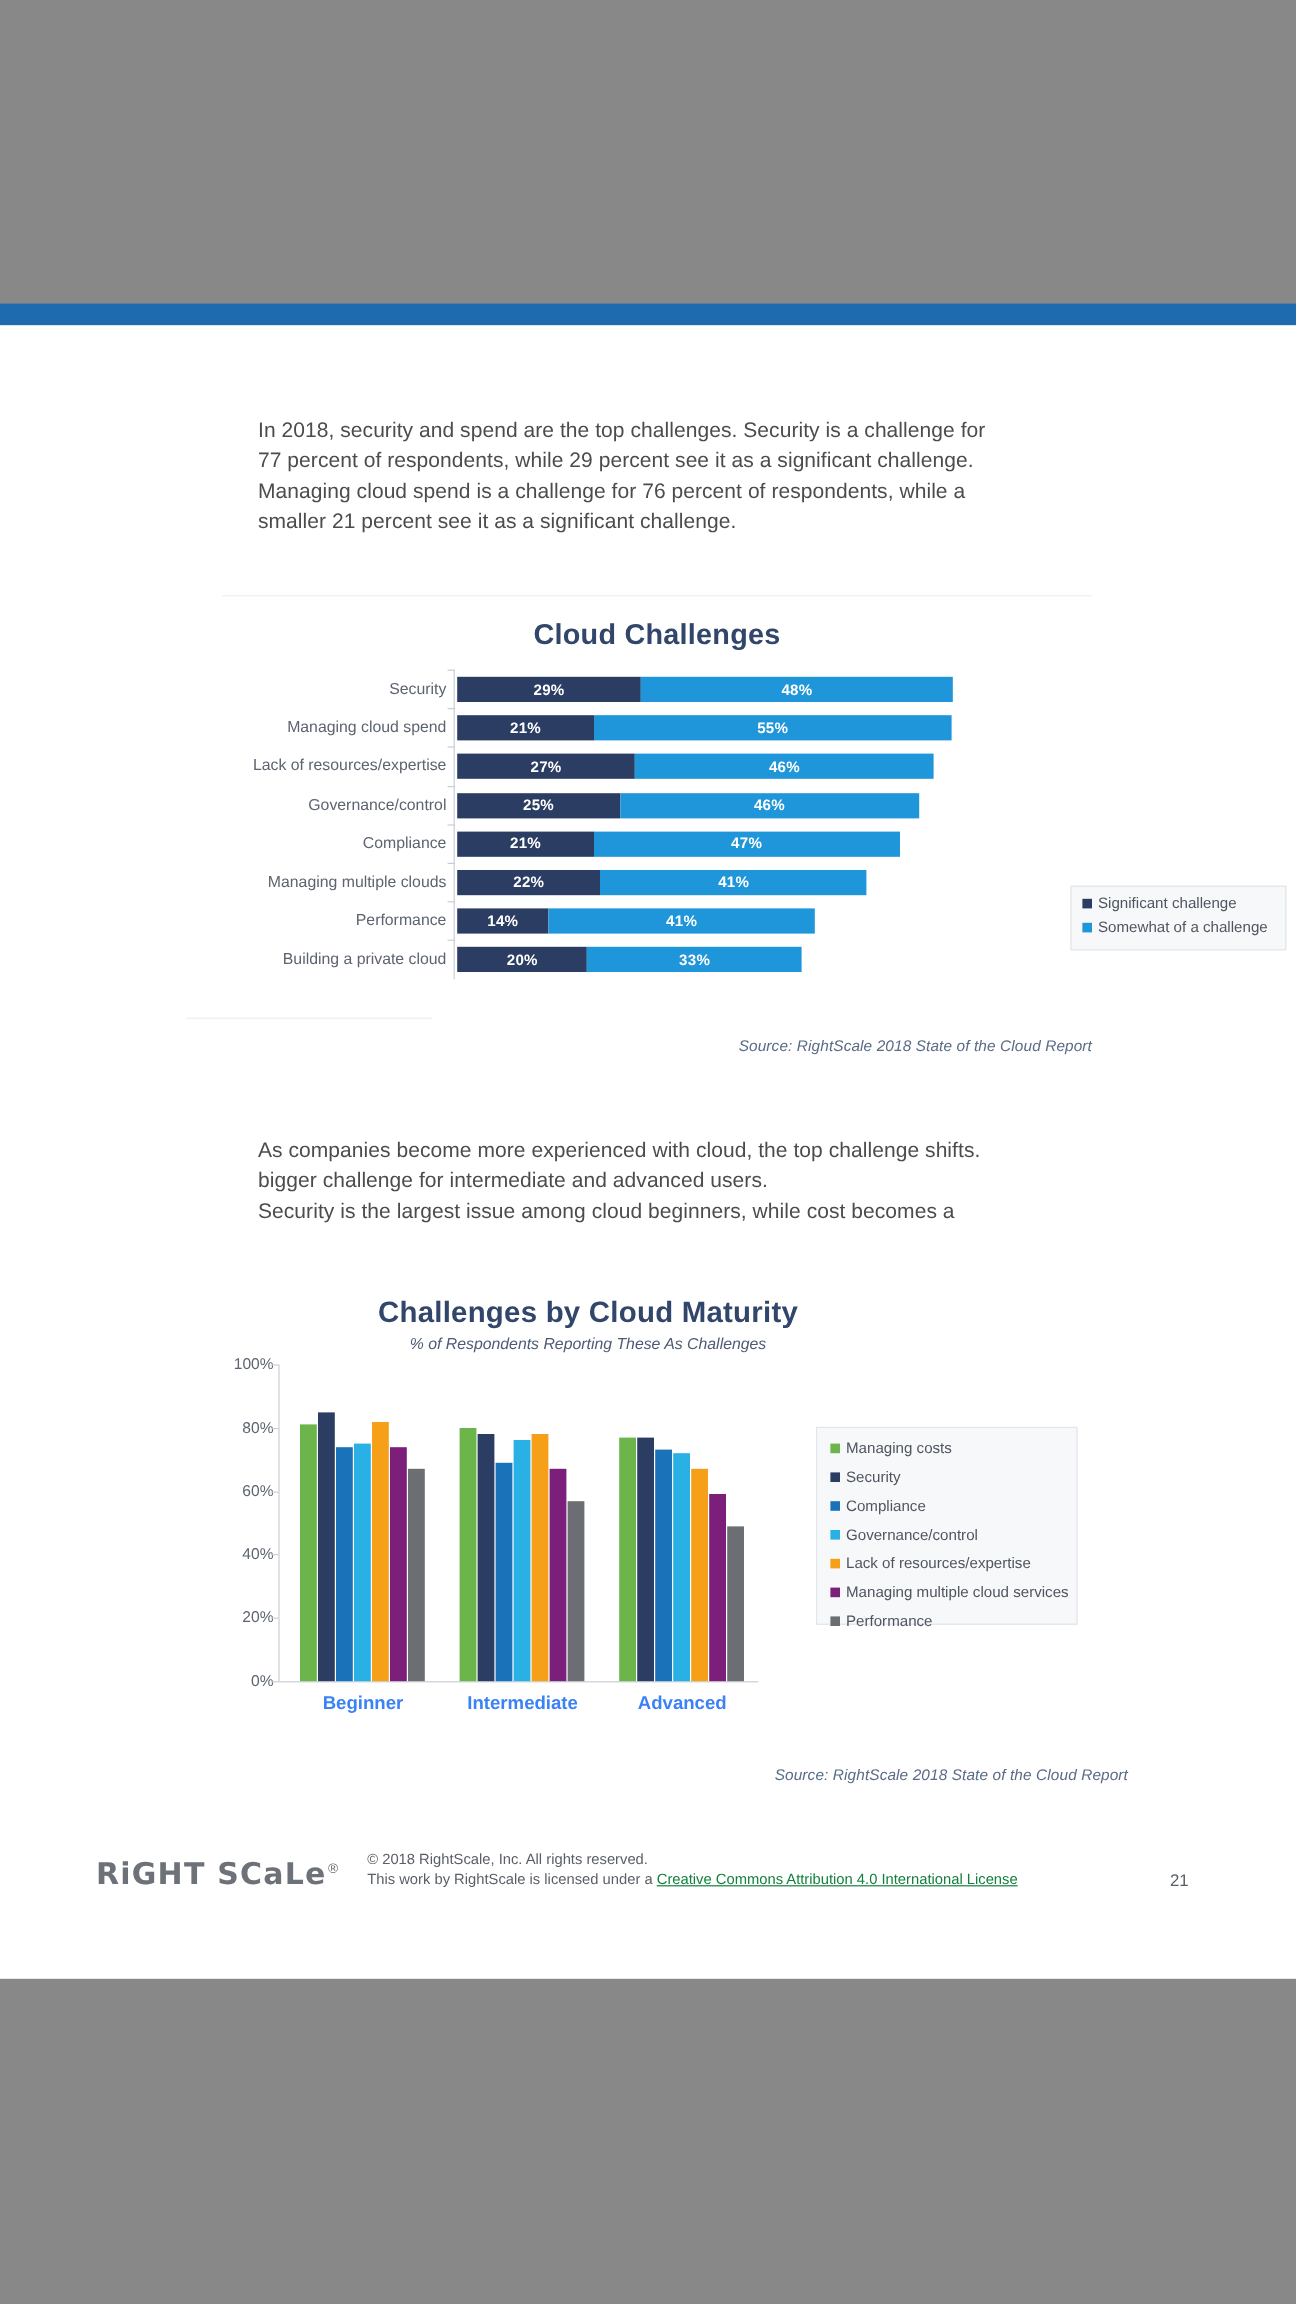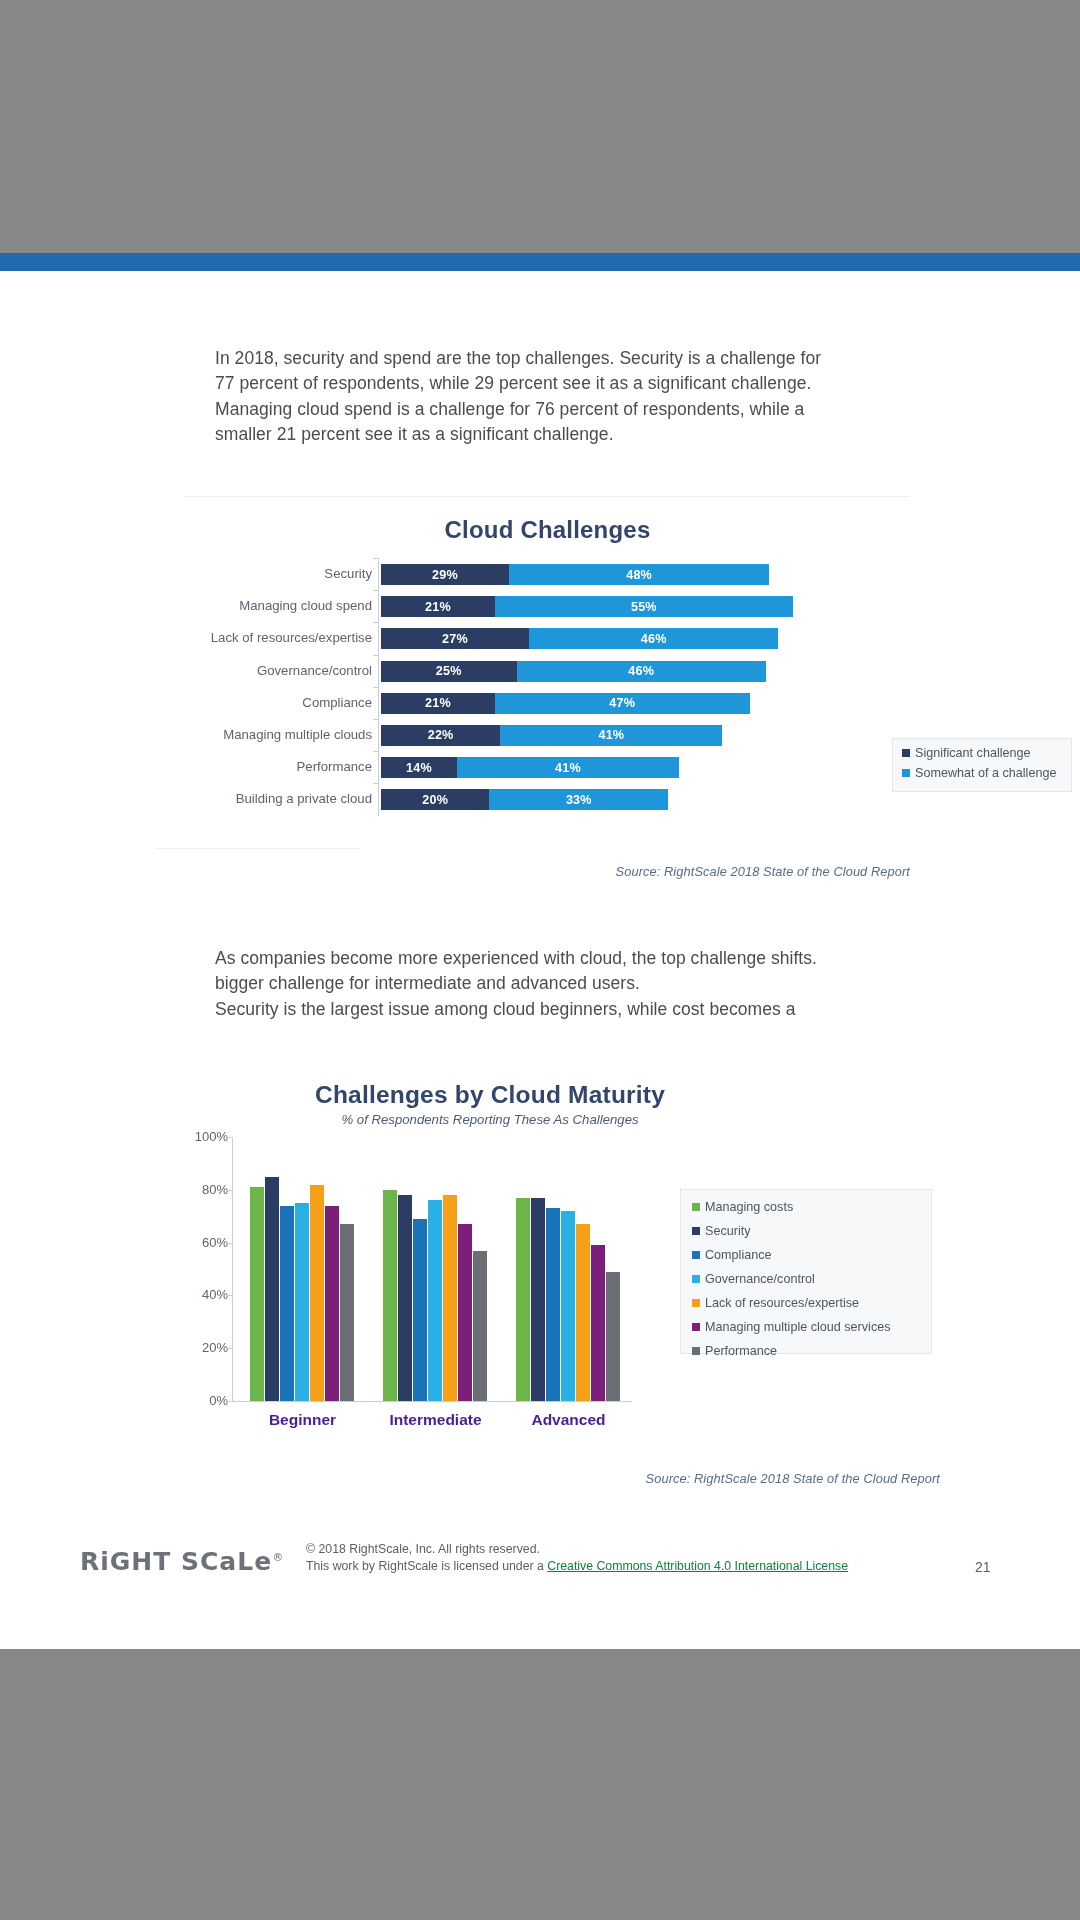--- a/index.html
+++ b/index.html
@@ -235,28 +235,28 @@
   }
   .vbar {
     width: 14px;
     margin-right: 1px;
   }
   .group-label {
     position: absolute;
     top: 330px;
     font-size: 15.5px;
     font-weight: bold;
-    color: #4c1d95;
+    color: #3b82f6;
     text-align: center;
     white-space: nowrap;
   }
   #chart2-legend {
     position: absolute;
     left: 530px; top: 108px;
-    width: 252px; height: 165px;
+    width: 218px; height: 165px;
     background: #f7f8f9;
     border: 1px solid #e2e5e9;
     padding: 10px 0 0 11px;
     text-align: right;
   }
   .legend2-item {
     display: flex;
     align-items: center;
     font-size: 12.6px;
     color: #4f5560;
@@ -324,21 +324,21 @@
 
     <div id="chart1-wrap">
       <div id="chart1-toprule"></div>
       <div id="chart1-title">Cloud Challenges</div>
 
       <div id="chart1-axis"></div>
       <div id="chart1-plot">
           <div class="bar-row">
             <div class="bar-label">Security</div>
             <div class="bar-track">
-              <div class="seg seg-sig" style="width: 128px; background: rgb(43, 61, 99);">29%</div>
+              <div class="seg seg-sig" style="width: 153px; background: rgb(43, 61, 99);">29%</div>
               <div class="seg seg-some" style="width: 260.16px; background: rgb(30, 150, 217);">48%</div>
             </div>
           </div>
           <div class="bar-row">
             <div class="bar-label">Managing cloud spend</div>
             <div class="bar-track">
               <div class="seg seg-sig" style="width: 113.82px; background: rgb(43, 61, 99);">21%</div>
               <div class="seg seg-some" style="width: 298.1px; background: rgb(30, 150, 217);">55%</div>
             </div>
           </div>

